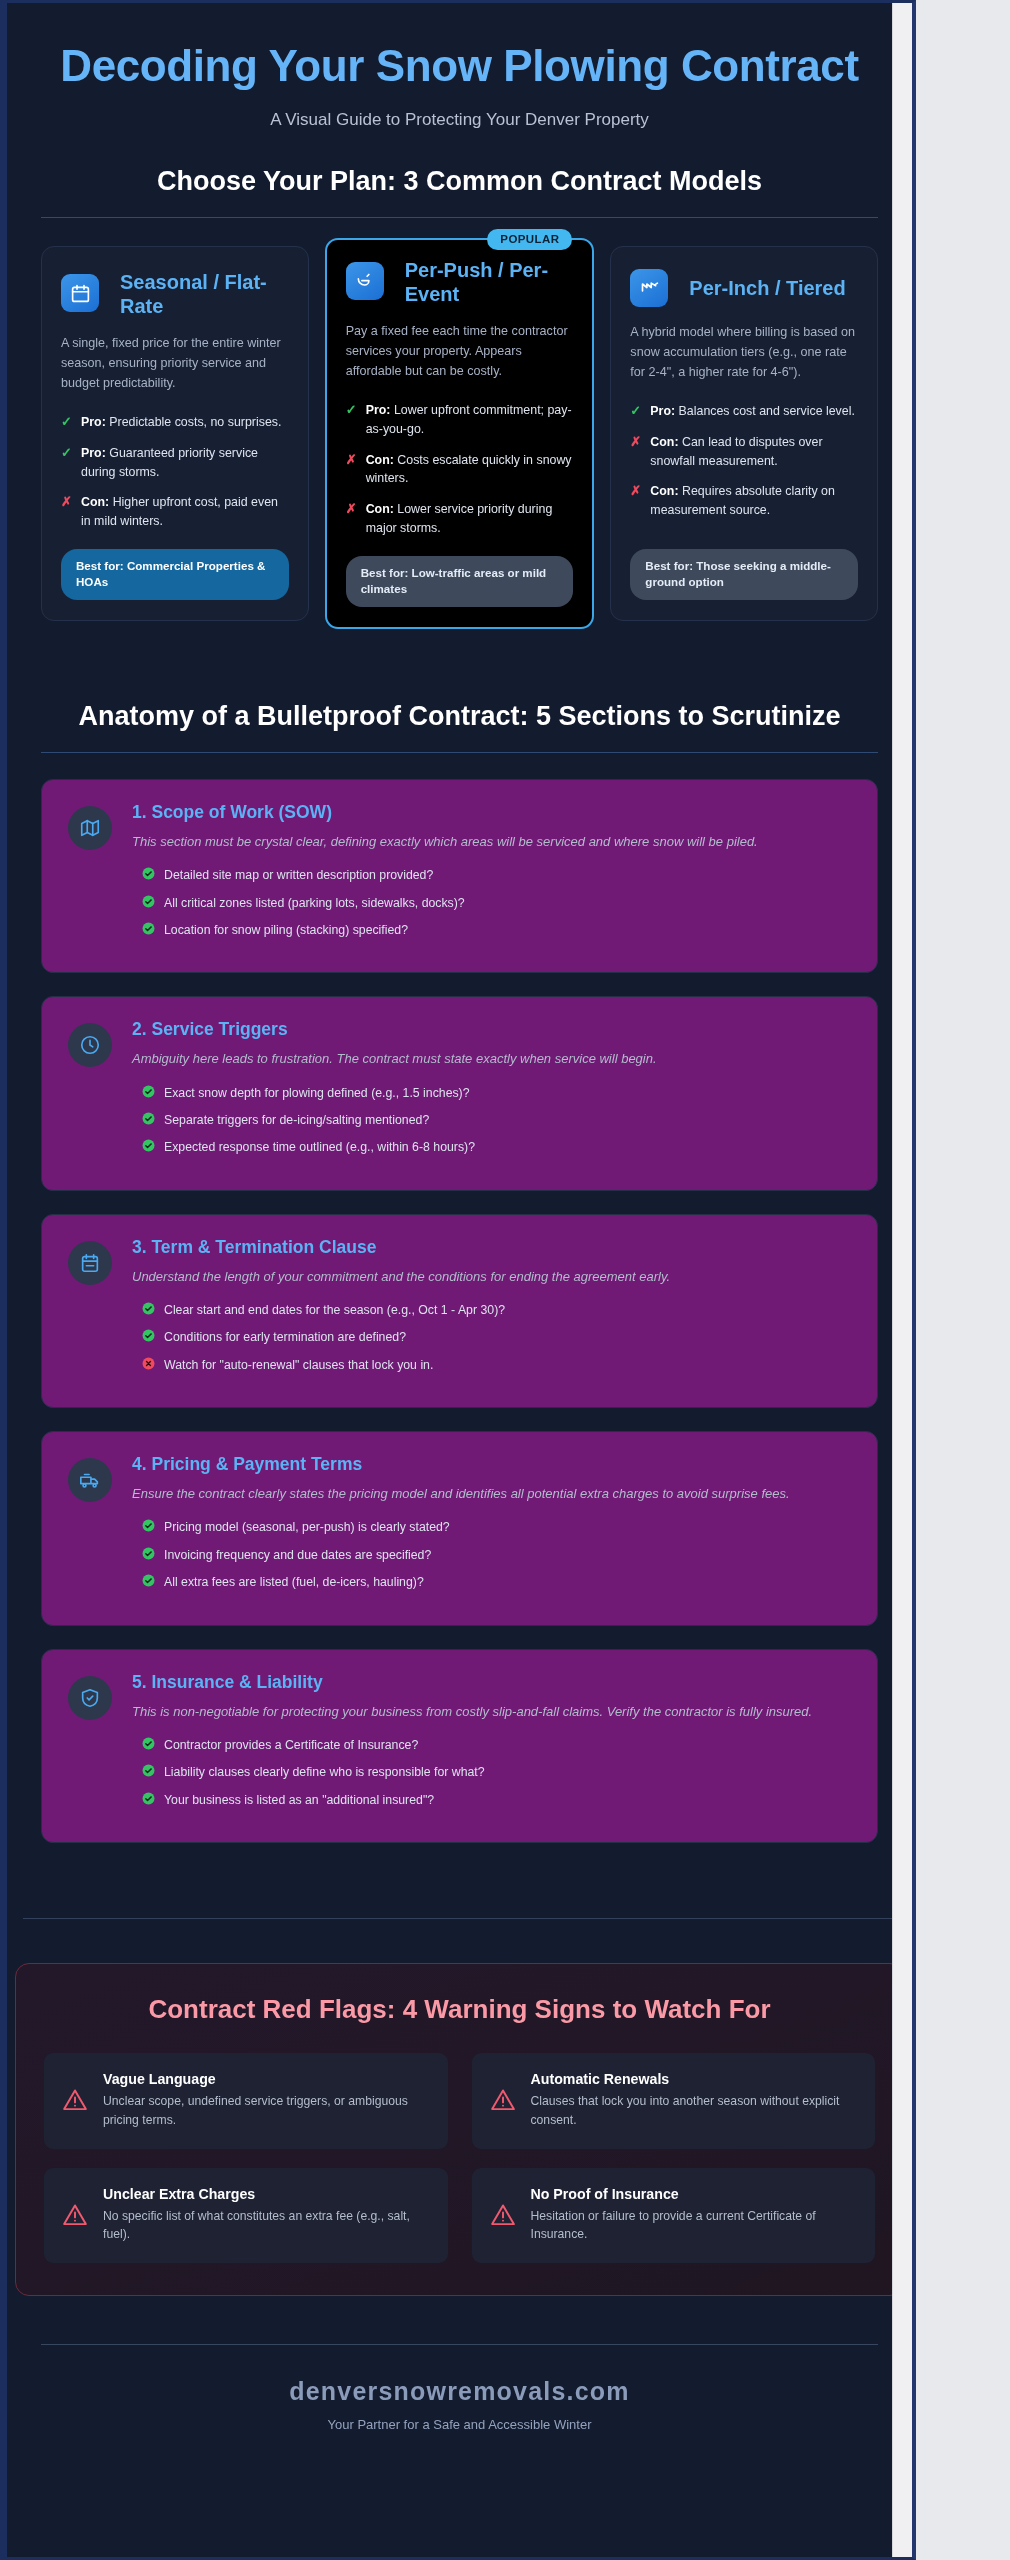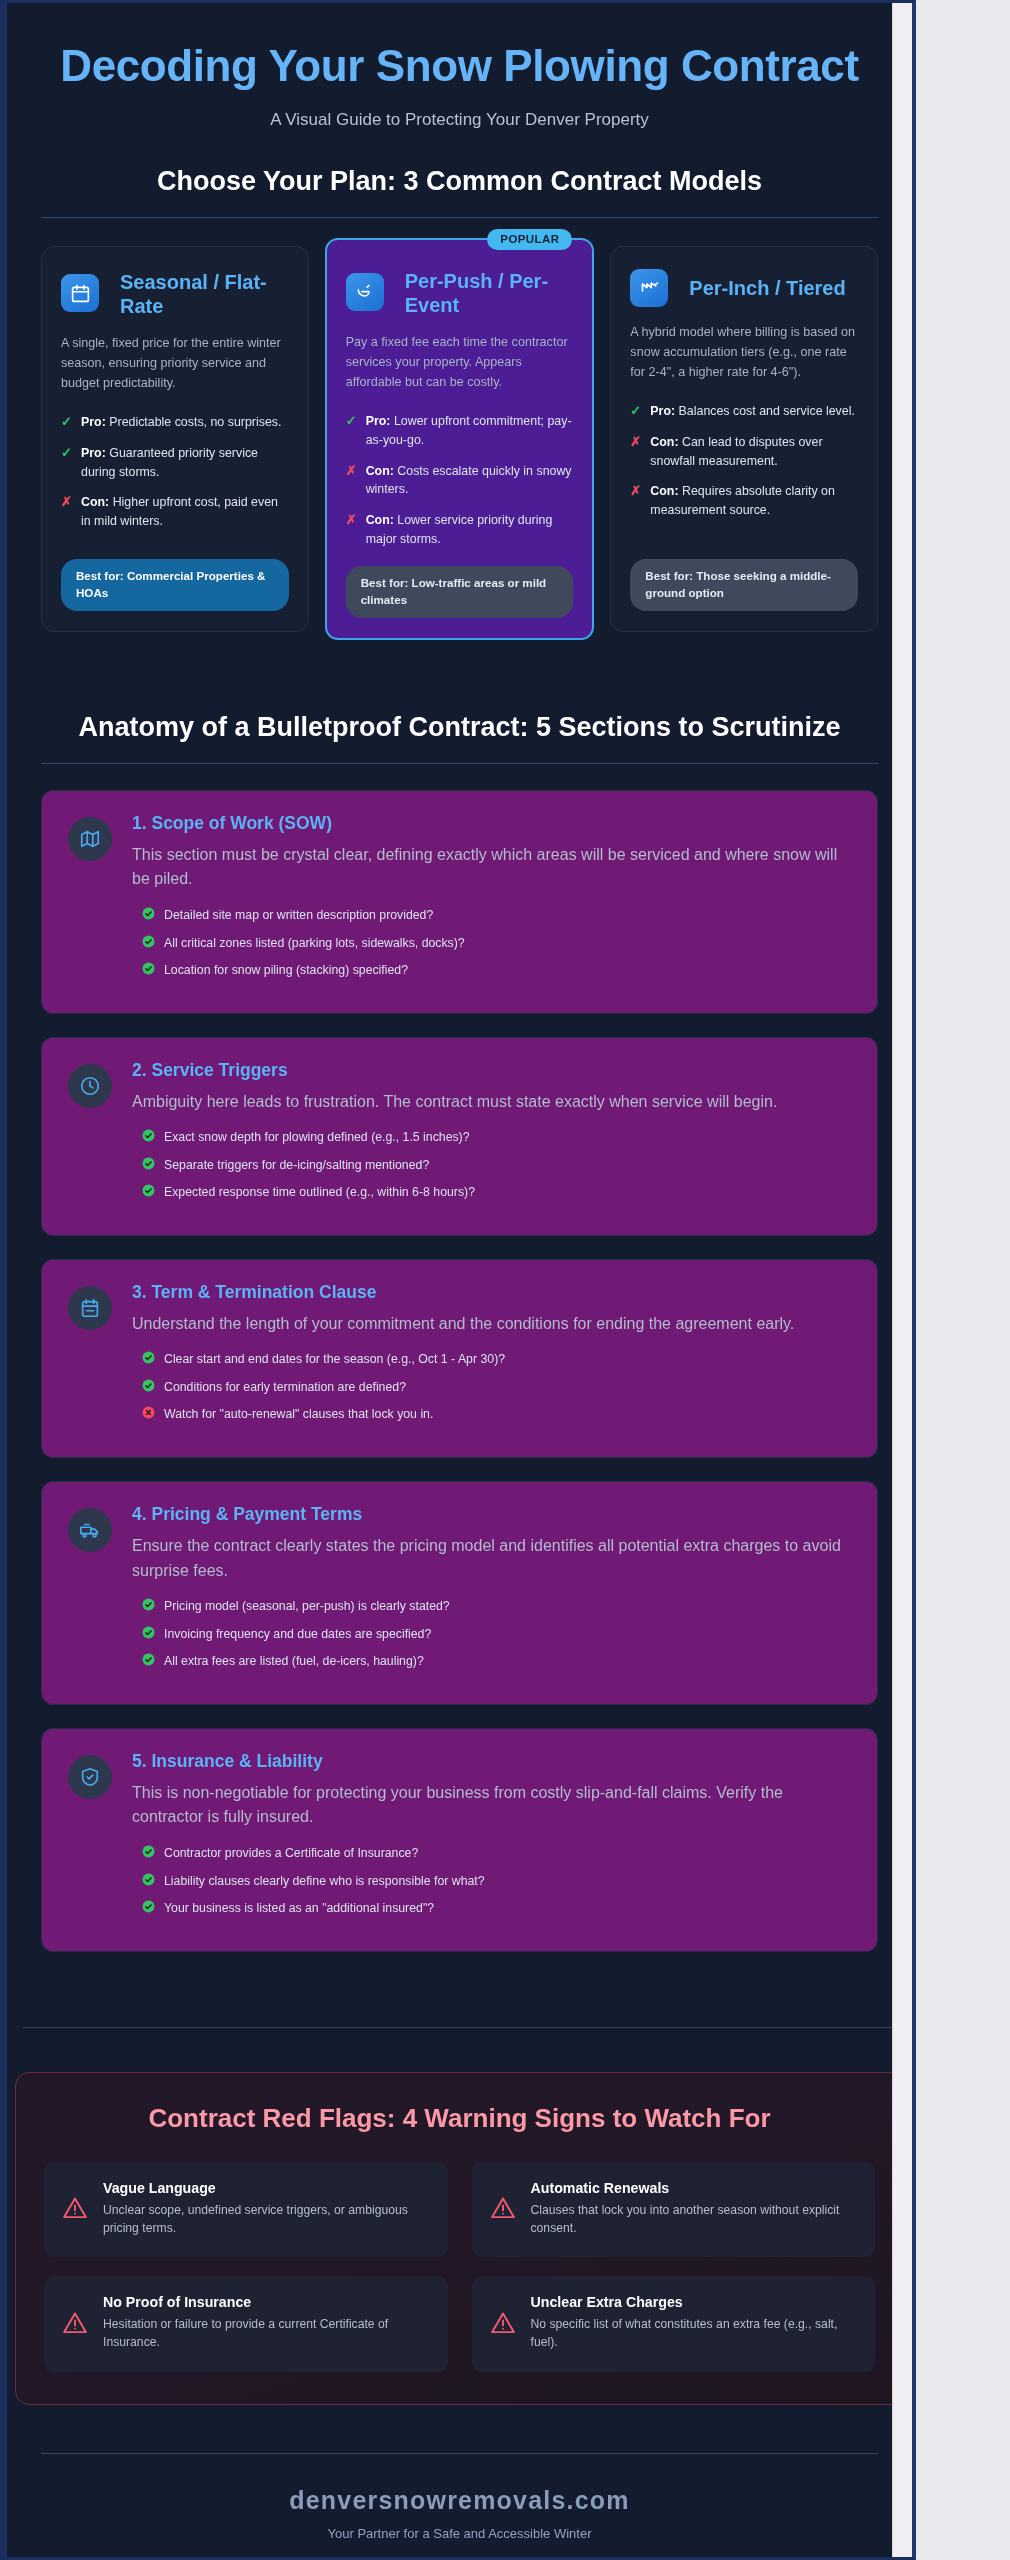--- a/index.html
+++ b/index.html
@@ -80,24 +80,24 @@
     background: #18203354;
     background-color: #172033;
     border: 1px solid #25314b;
     border-radius: 13px;
     padding: 22px 19px 20px;
     display: flex;
     flex-direction: column;
   }
   .plan.featured {
     border: 2px solid #3ba7e8;
-    background-color: #4c1d95;
+    background-color: #000000;
     margin-top: -8px;
     margin-bottom: -8px;
-    padding-top: 28px;
+    padding-top: 17px;
   }
   .badge {
     position: absolute;
     top: -11px; right: 20px;
     background: #43b8f0;
     color: #0e2236;
     font-size: 11.5px;
     font-weight: 700;
     letter-spacing: 0.4px;
     padding: 4px 13px 5px;
@@ -175,23 +175,24 @@
   .asec-ico svg { width: 22px; height: 22px; }
   .asec-body { flex: 1 1 auto; min-width: 0; }
   .asec-title {
     color: #5bb3f5;
     font-size: 17.5px;
     font-weight: 700;
     margin-bottom: 9px;
   }
   .asec-desc {
     color: #b2bccd;
-    font-size: 16px;
+    font-size: 13px;
     line-height: 1.55;
     margin-bottom: 14px;
+    font-style: italic;
   }
   .chk {
     display: flex; gap: 9px; align-items: flex-start;
     font-size: 12.3px; line-height: 1.5;
     color: #dde3ee;
     margin-bottom: 9px;
     padding-left: 10px;
     text-align: right;
   }
   .chk-ico { flex: 0 0 13px; width: 13px; height: 13px; margin-top: 1px; }
@@ -550,33 +551,33 @@
       <div class="rf-p">Clauses that lock you into another season without explicit consent.</div>
     </div>
   </div>
   <div class="rf-card">
     <span class="rf-ico"><svg viewBox="0 0 24 24" fill="none" stroke="#f2596e" stroke-width="1.8" stroke-linecap="round" stroke-linejoin="round">
                 <path d="M12 3.2L22 20.4H2z"></path>
                 <path d="M12 9.6v4.6"></path>
                 <circle cx="12" cy="17.2" r=".9" fill="#f2596e" stroke="none"></circle>
               </svg></span>
     <div>
-      <div class="rf-h">No Proof of Insurance</div>
-      <div class="rf-p">Hesitation or failure to provide a current Certificate of Insurance.</div>
+      <div class="rf-h">Unclear Extra Charges</div>
+      <div class="rf-p">No specific list of what constitutes an extra fee (e.g., salt, fuel).</div>
     </div>
   </div>
   <div class="rf-card">
     <span class="rf-ico"><svg viewBox="0 0 24 24" fill="none" stroke="#f2596e" stroke-width="1.8" stroke-linecap="round" stroke-linejoin="round">
                 <path d="M12 3.2L22 20.4H2z"></path>
                 <path d="M12 9.6v4.6"></path>
                 <circle cx="12" cy="17.2" r=".9" fill="#f2596e" stroke="none"></circle>
               </svg></span>
     <div>
-      <div class="rf-h">Unclear Extra Charges</div>
-      <div class="rf-p">No specific list of what constitutes an extra fee (e.g., salt, fuel).</div>
+      <div class="rf-h">No Proof of Insurance</div>
+      <div class="rf-p">Hesitation or failure to provide a current Certificate of Insurance.</div>
     </div>
   </div>
         </div>
     </div>
   </div>
 
   <div>
     <div class="foot-rule"></div>
     <div class="foot">
       <div class="foot-dom">denversnowremovals.com</div>

